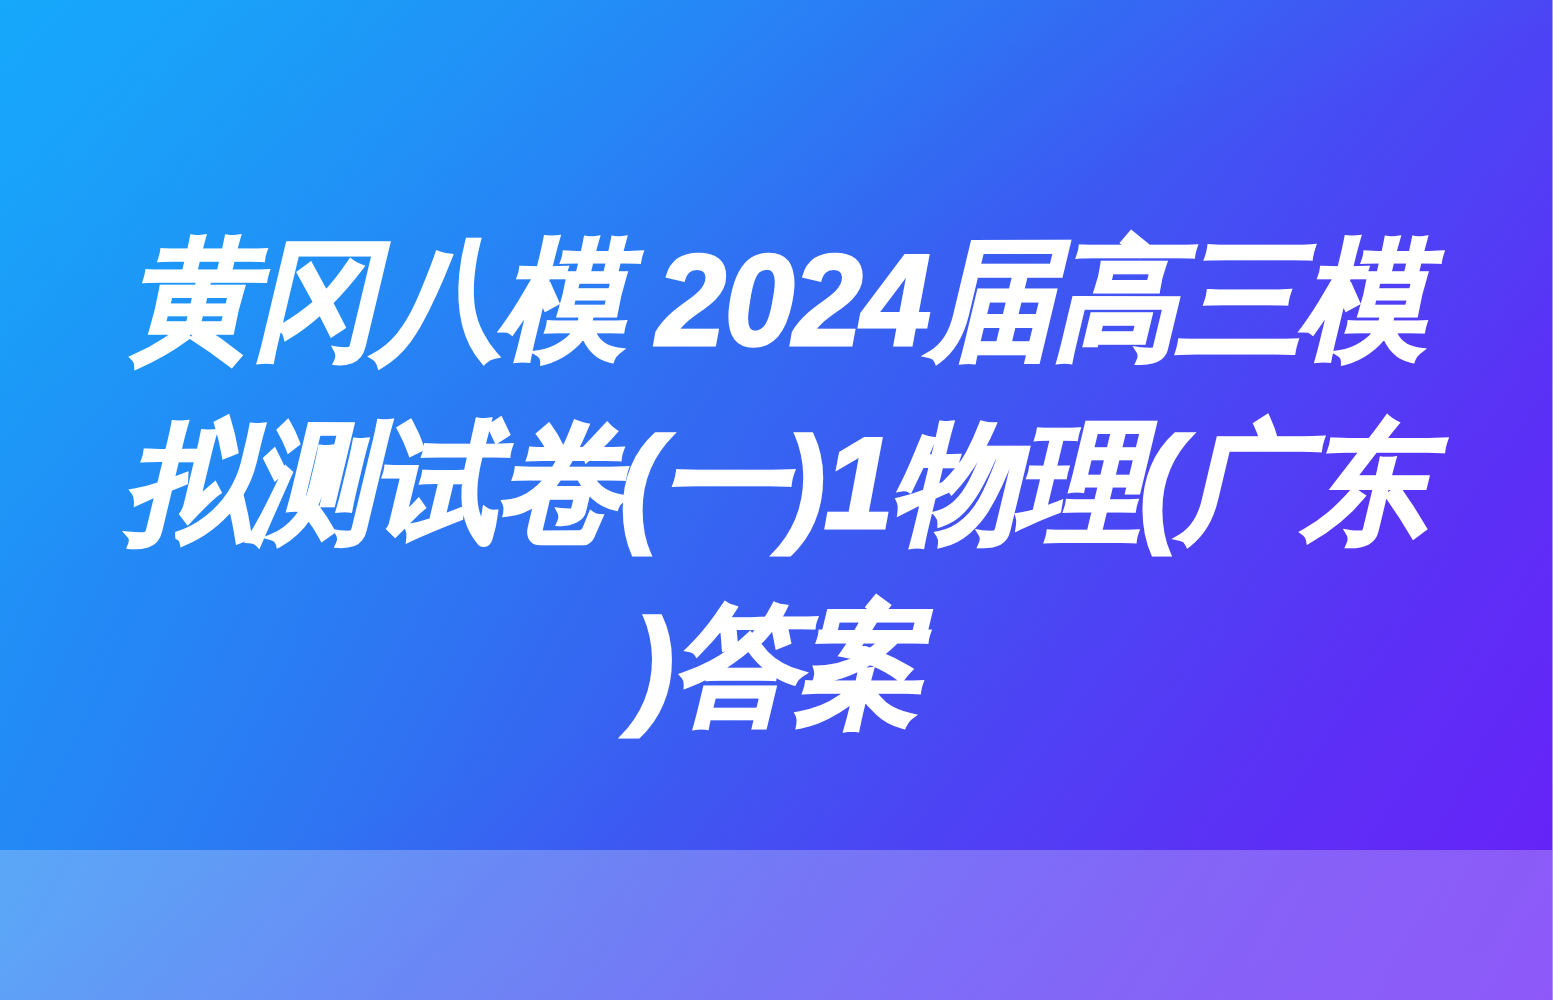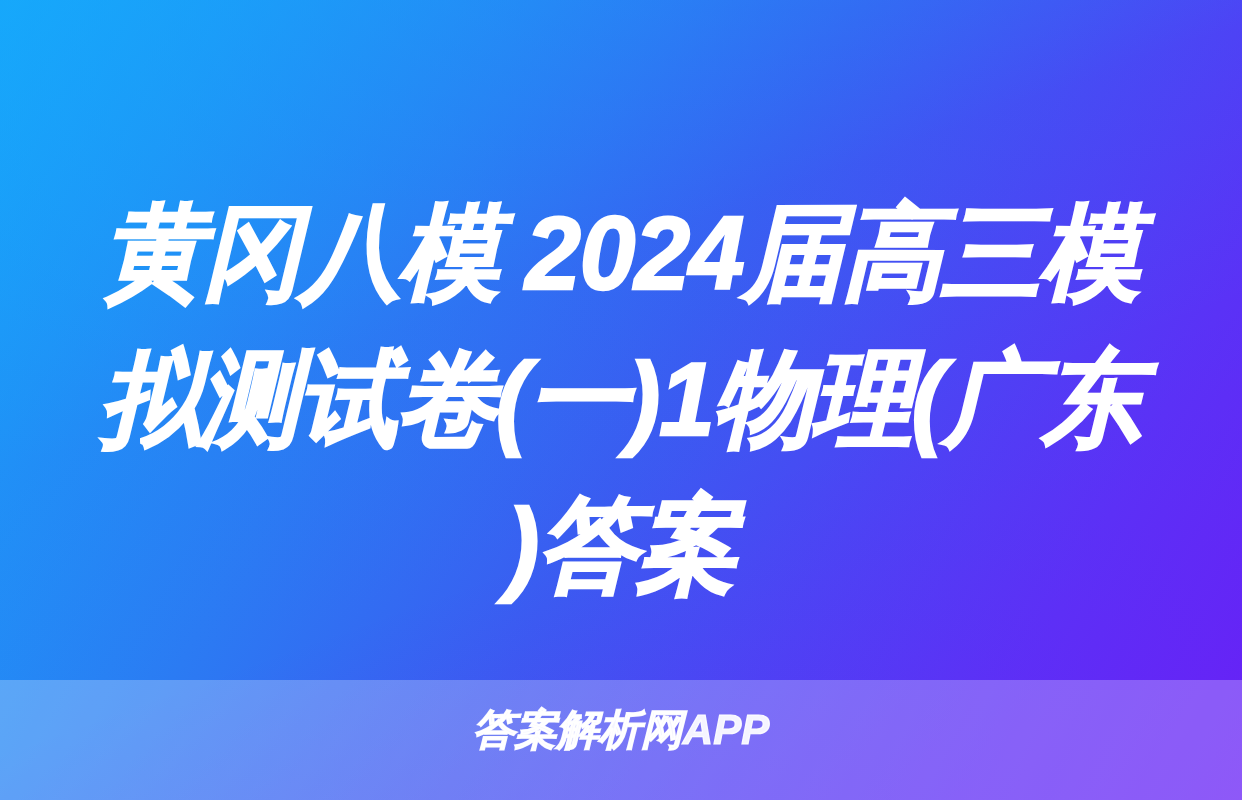--- a/index.html
+++ b/index.html
@@ -39,21 +39,21 @@
         rgba(40,120,245,0.12) 38%,
         rgba(255,255,255,0) 60%,
         rgba(110,30,246,0.30) 100%);
     pointer-events: none;
   }
 
   .title-block {
     position: absolute;
     left: 0;
     right: 0;
-    top: 180px;
+    top: 168px;
     padding: 0 32px;
     text-align: center;
     box-sizing: border-box;
     z-index: 2;
   }
 
   .title-text {
     margin: 0;
     color: #ffffff;
     font-family: "Liberation Sans", "DejaVu Sans", sans-serif;
@@ -102,15 +102,14 @@
 
 <div class="poster">
 
   <div class="title-block">
     <div class="title-text">黄冈八模 2024届高三模</div>
     <div class="title-text">拟测试卷(一)1物理(广东</div>
     <div class="title-text">)答案</div>
   </div>
 
   <div class="watermark-band"></div>
-  <div class="watermark-text">答案解析网APP</div>
 
 </div>
 
 </body></html>

